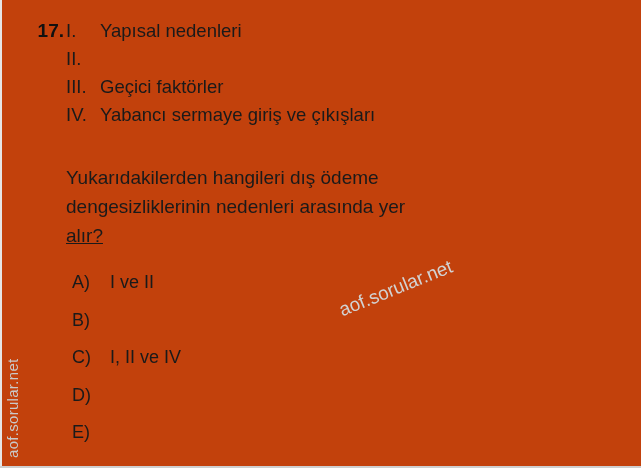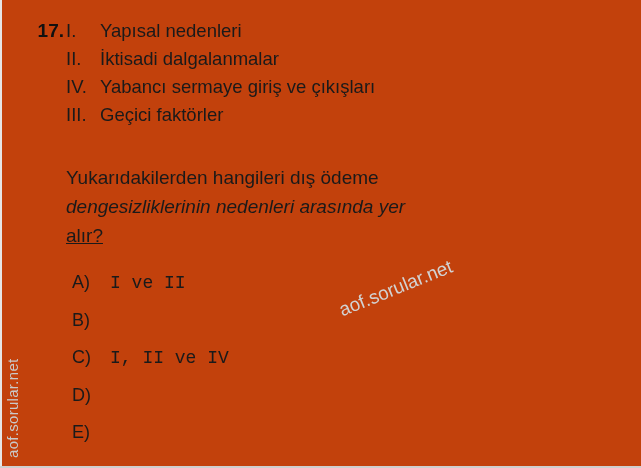--- a/index.html
+++ b/index.html
@@ -136,54 +136,52 @@
     height: 37.5px;
     font-size: 18px;
     color: #1a1a1a;
   }
   .opt-letter {
     width: 38px;
     flex: 0 0 38px;
   }
   .opt-text {
     flex: 1 1 auto;
-    font-family: Liberation Mono, monospace;
   }
 </style>
 </head>
 <body>
 
 <div id="page">
 
   <div class="content">
 
     <div class="q-number">17.</div>
 
     <div class="stmt-list">
       <div class="stmt-row">
         <span class="stmt-num">I.</span>
         <span class="stmt-text">Yapısal nedenleri</span>
       </div>
       <div class="stmt-row">
         <span class="stmt-num">II.</span>
-        <span class="stmt-text">İktisadi dalgalanmalar</span>
+      </div>
+      <div class="stmt-row">
+        <span class="stmt-num">III.</span>
+        <span class="stmt-text">Geçici faktörler</span>
       </div>
       <div class="stmt-row">
         <span class="stmt-num">IV.</span>
         <span class="stmt-text">Yabancı sermaye giriş ve çıkışları</span>
       </div>
-      <div class="stmt-row">
-        <span class="stmt-num">III.</span>
-        <span class="stmt-text">Geçici faktörler</span>
-      </div>
     </div>
 
     <div class="stem">
       <div style="text-align:justify;">Yukarıdakilerden hangileri dış ödeme</div>
-      <div style="text-align:justify;font-style:italic;">dengesizliklerinin nedenleri arasında yer</div>
+      <div style="text-align:justify;">dengesizliklerinin nedenleri arasında yer</div>
       <div style="text-align:left;text-decoration:underline;">alır?</div>
     </div>
 
     <div class="options">
       <div class="opt-row">
         <span class="opt-letter">A)</span>
         <span class="opt-text">I ve II</span>
       </div>
       <div class="opt-row">
         <span class="opt-letter">B)</span>

